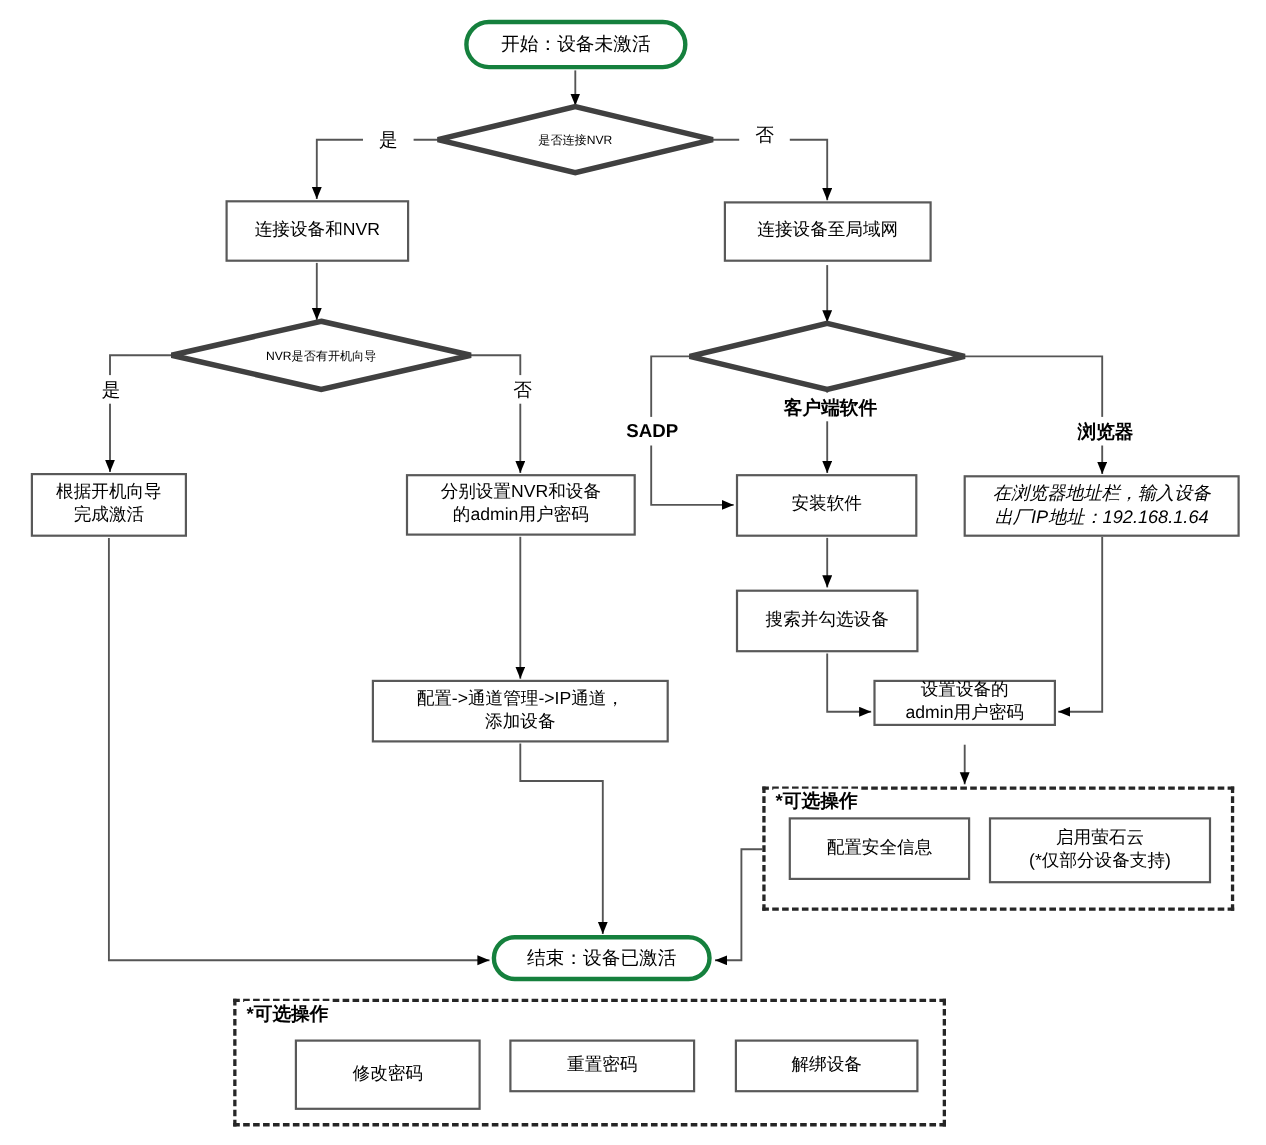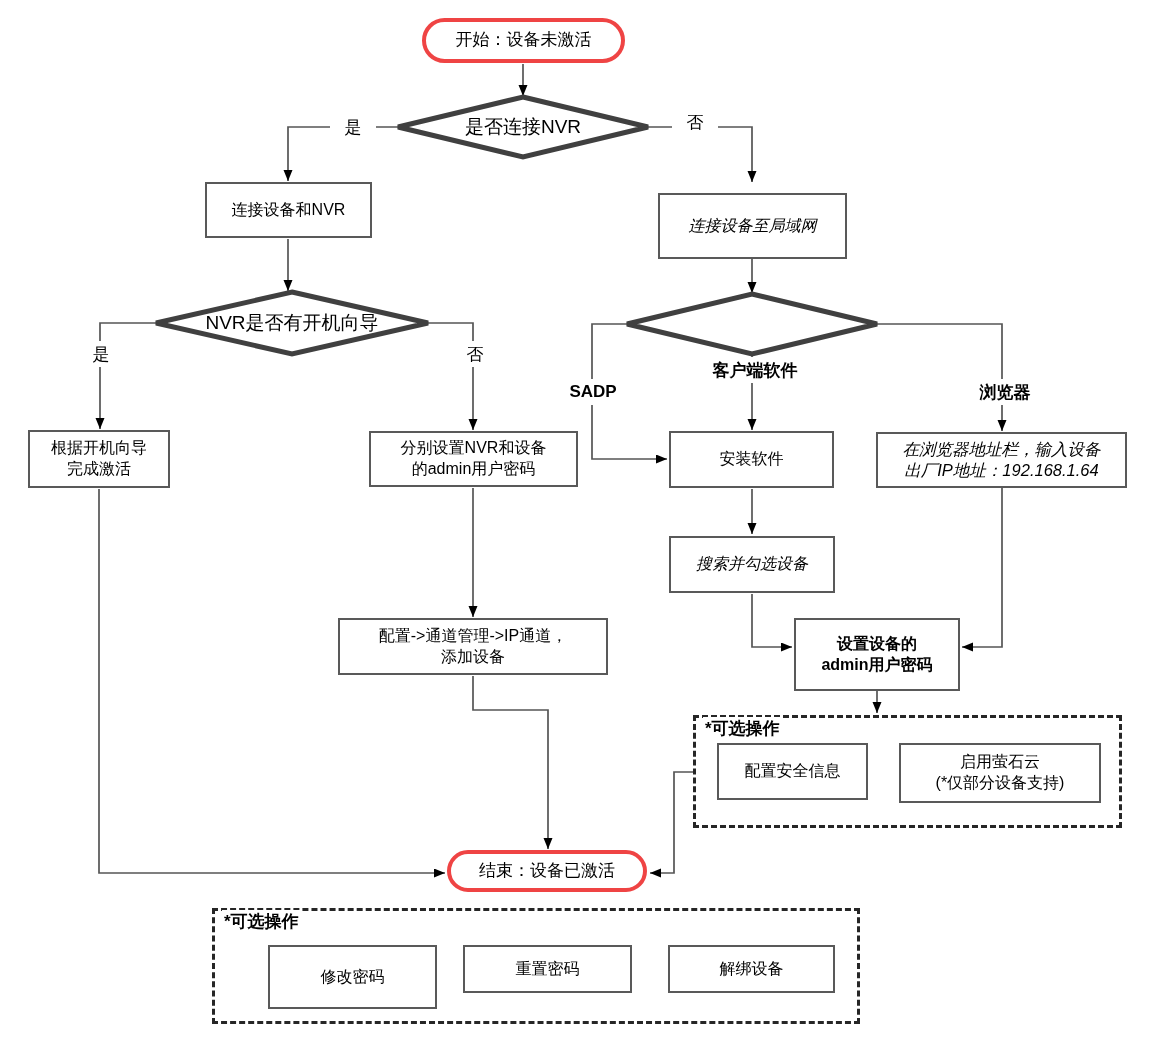--- a/index.html
+++ b/index.html
@@ -7,24 +7,24 @@
     position:relative;width:1151px;height:1041px;background:#ffffff;
     font-family:"Liberation Sans",sans-serif;color:#000;overflow:hidden;
   }
   .edges{position:absolute;left:0;top:0;width:1151px;height:1041px;}
   .node{
     position:absolute;display:flex;align-items:center;justify-content:center;
     text-align:center;box-sizing:border-box;background:#ffffff;
     white-space:pre-line;line-height:1.3;
   }
   .process{border:2px solid #595959;font-size:16px;}
-  .terminal{border:4px solid #ef4444;border-radius:24px;font-size:17px;}
+  .terminal{border:4px solid #15803d;border-radius:24px;font-size:17px;}
   .dtext{
     position:absolute;display:flex;align-items:center;justify-content:center;
-    text-align:left;font-size:19px;background:transparent;
+    text-align:left;font-size:11px;background:transparent;
   }
   .blabel{
     position:absolute;display:flex;align-items:center;justify-content:center;
     font-size:17px;background:#ffffff;padding:0 3px;
   }
   .bold{font-weight:bold;}
   .dashed-group{position:absolute;border:3px dashed #262626;box-sizing:border-box;background:transparent;}
   .group-title{position:absolute;font-weight:bold;font-size:17px;background:#ffffff;padding:0 2px;}
 </style>
 </head>
@@ -65,45 +65,45 @@
     </g>
   </svg>
 
   <div class="node terminal" style="left:422px;top:18px;width:203px;height:45px;">开始：设备未激活</div>
   <div class="node terminal" style="left:447px;top:850px;width:200px;height:42px;border-radius:21px;">结束：设备已激活</div>
 
   <div class="dtext" style="left:423px;top:112px;width:200px;height:30px;">是否连接NVR</div>
   <div class="dtext" style="left:162px;top:308px;width:260px;height:30px;">NVR是否有开机向导</div>
 
   <div class="node process" style="left:205px;top:182px;width:167px;height:56px;">连接设备和NVR</div>
-  <div class="node process" style="left:658px;top:193px;width:189px;height:66px;font-style:italic;">连接设备至局域网</div>
+  <div class="node process" style="left:658px;top:183px;width:189px;height:55px;">连接设备至局域网</div>
   <div class="node process" style="left:28px;top:430px;width:142px;height:58px;">根据开机向导
 完成激活</div>
   <div class="node process" style="left:369px;top:431px;width:209px;height:56px;">分别设置NVR和设备
 的admin用户密码</div>
   <div class="node process" style="left:669px;top:431px;width:165px;height:57px;">安装软件</div>
   <div class="node process" style="left:876px;top:432px;width:251px;height:56px;font-size:16.5px;font-style:italic;">在浏览器地址栏，输入设备
 出厂IP地址：192.168.1.64</div>
-  <div class="node process" style="left:669px;top:536px;width:166px;height:57px;font-style:italic;">搜索并勾选设备</div>
+  <div class="node process" style="left:669px;top:536px;width:166px;height:57px;">搜索并勾选设备</div>
   <div class="node process" style="left:338px;top:618px;width:270px;height:57px;">配置-&gt;通道管理-&gt;IP通道，
 添加设备</div>
-  <div class="node process" style="left:794px;top:618px;width:166px;height:73px;font-weight:bold;">设置设备的
+  <div class="node process" style="left:794px;top:618px;width:166px;height:42px;">设置设备的
 admin用户密码</div>
 
   <div class="blabel" style="left:330px;top:114px;width:40px;height:26px;">是</div>
   <div class="blabel" style="left:672px;top:109px;width:40px;height:26px;">否</div>
   <div class="blabel" style="left:78px;top:341px;width:40px;height:26px;">是</div>
   <div class="blabel" style="left:452px;top:341px;width:40px;height:26px;">否</div>
   <div class="blabel bold" style="left:552px;top:379px;width:76px;height:26px;">SADP</div>
   <div class="blabel bold" style="left:682px;top:357px;width:140px;height:26px;">客户端软件</div>
   <div class="blabel bold" style="left:956px;top:379px;width:92px;height:26px;text-align:center;">浏览器</div>
 
   <div class="dashed-group" style="left:693px;top:715px;width:429px;height:113px;"></div>
   <div class="group-title" style="left:703px;top:717px;">*可选操作</div>
-  <div class="node process" style="left:717px;top:743px;width:151px;height:57px;">配置安全信息</div>
+  <div class="node process" style="left:717px;top:743px;width:165px;height:57px;">配置安全信息</div>
   <div class="node process" style="left:899px;top:743px;width:202px;height:60px;">启用萤石云
 (*仅部分设备支持)</div>
 
   <div class="dashed-group" style="left:212px;top:908px;width:648px;height:116px;"></div>
   <div class="group-title" style="left:222px;top:910px;">*可选操作</div>
   <div class="node process" style="left:268px;top:945px;width:169px;height:64px;">修改密码</div>
   <div class="node process" style="left:463px;top:945px;width:169px;height:48px;">重置密码</div>
   <div class="node process" style="left:668px;top:945px;width:167px;height:48px;">解绑设备</div>
 
 </div>

